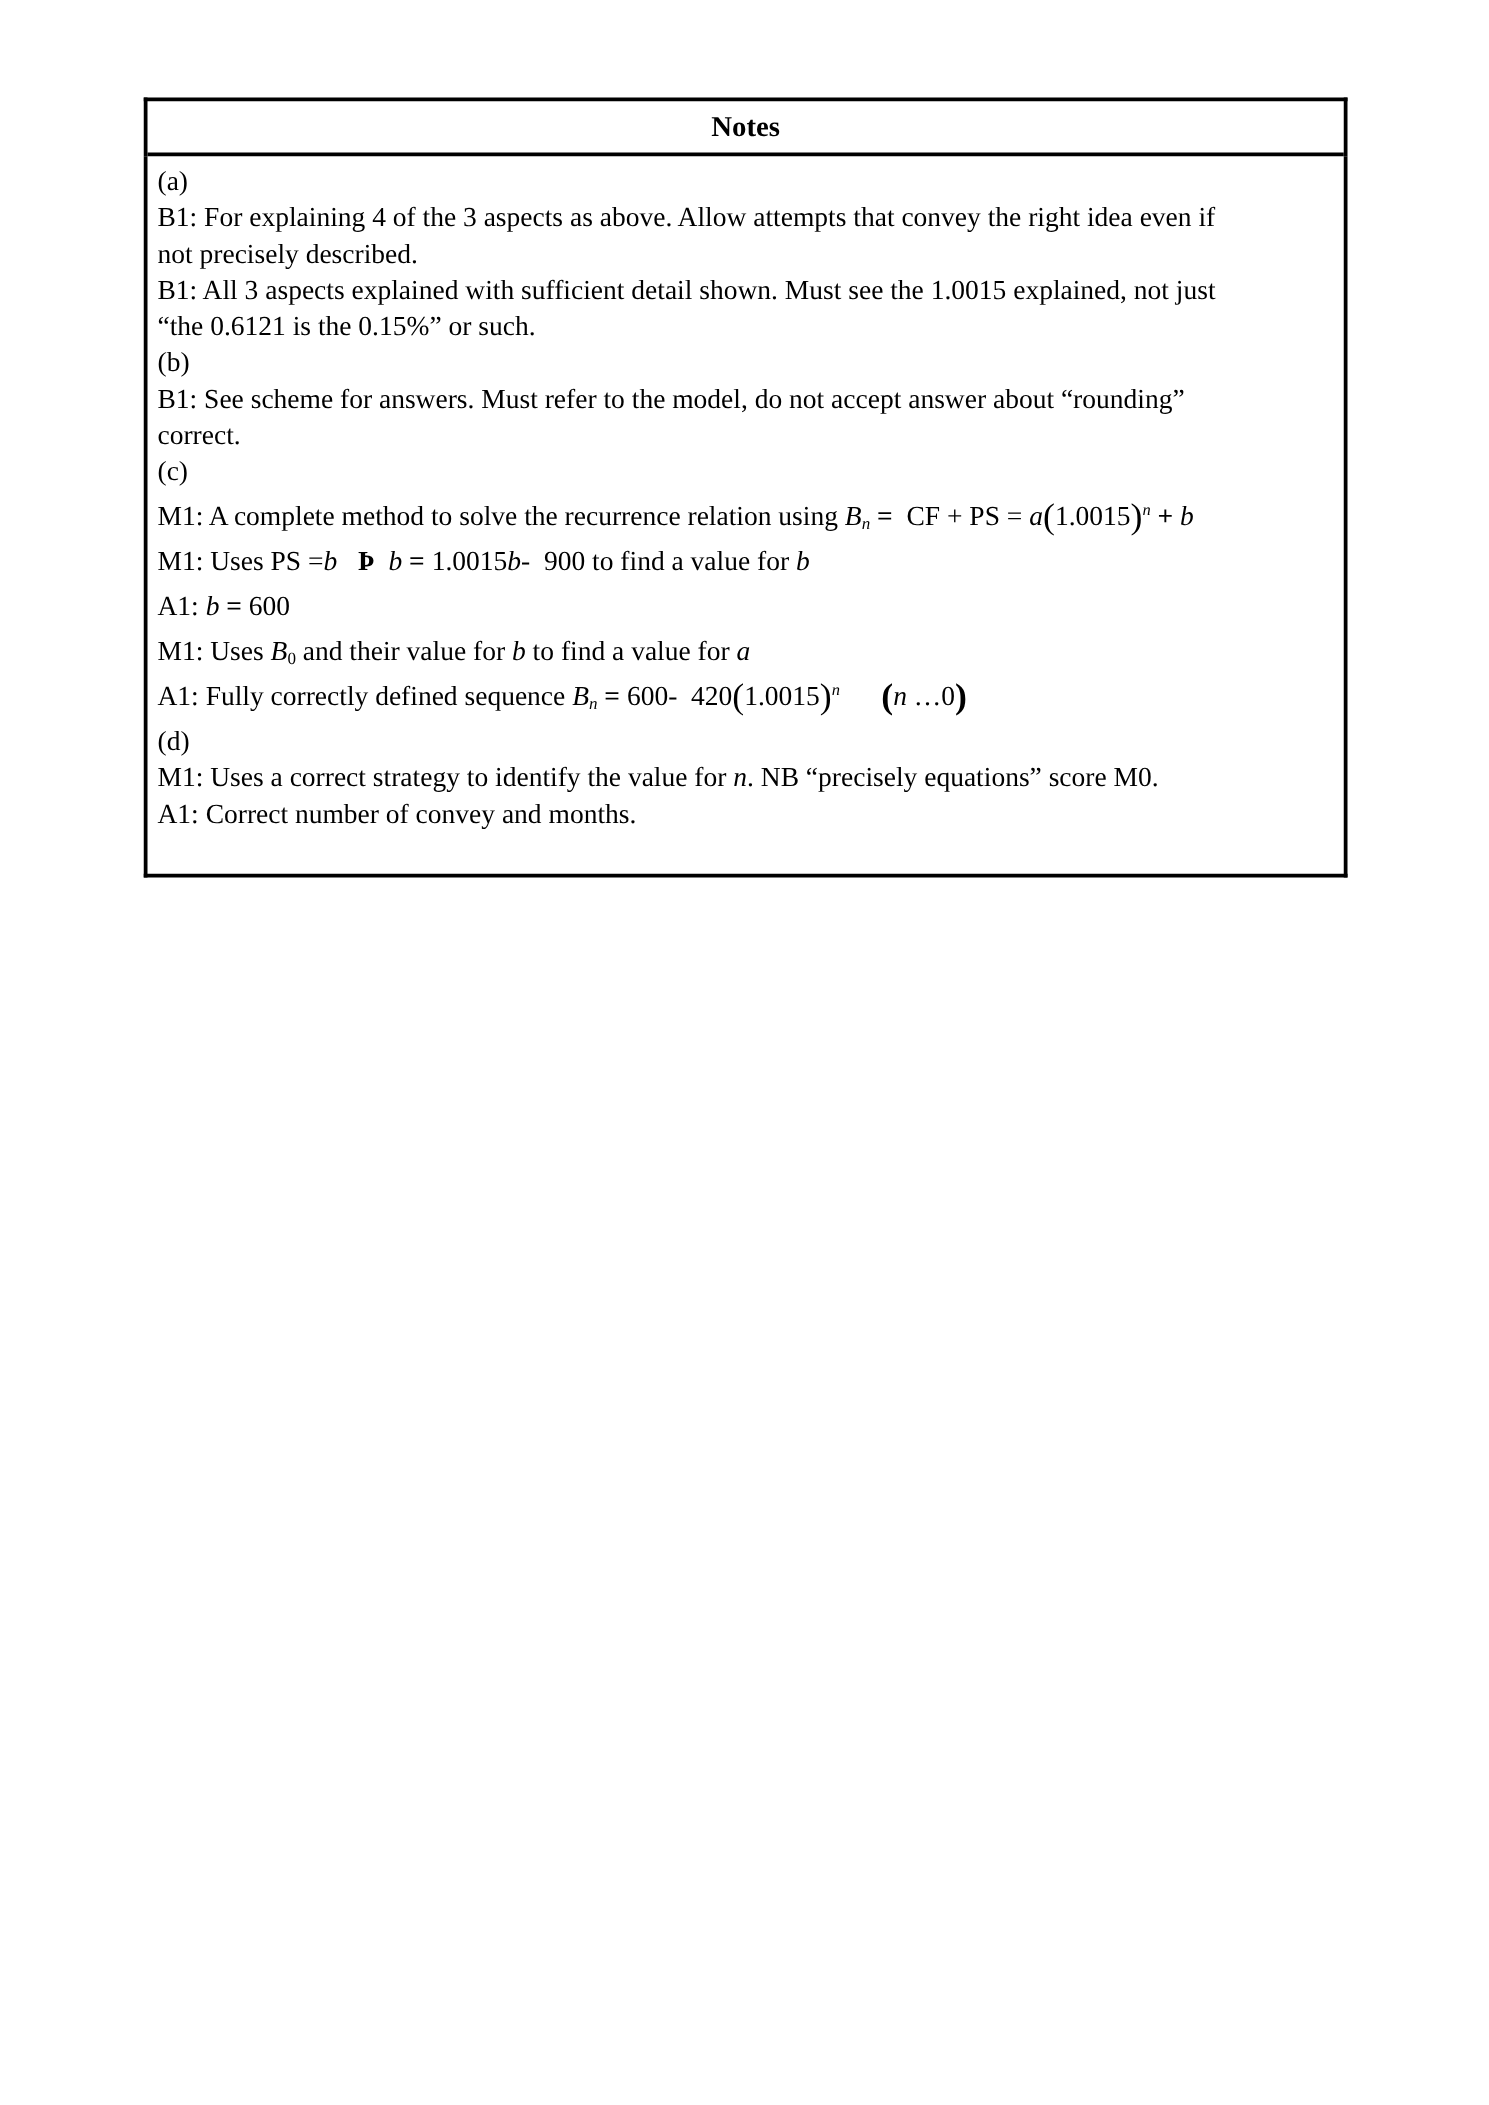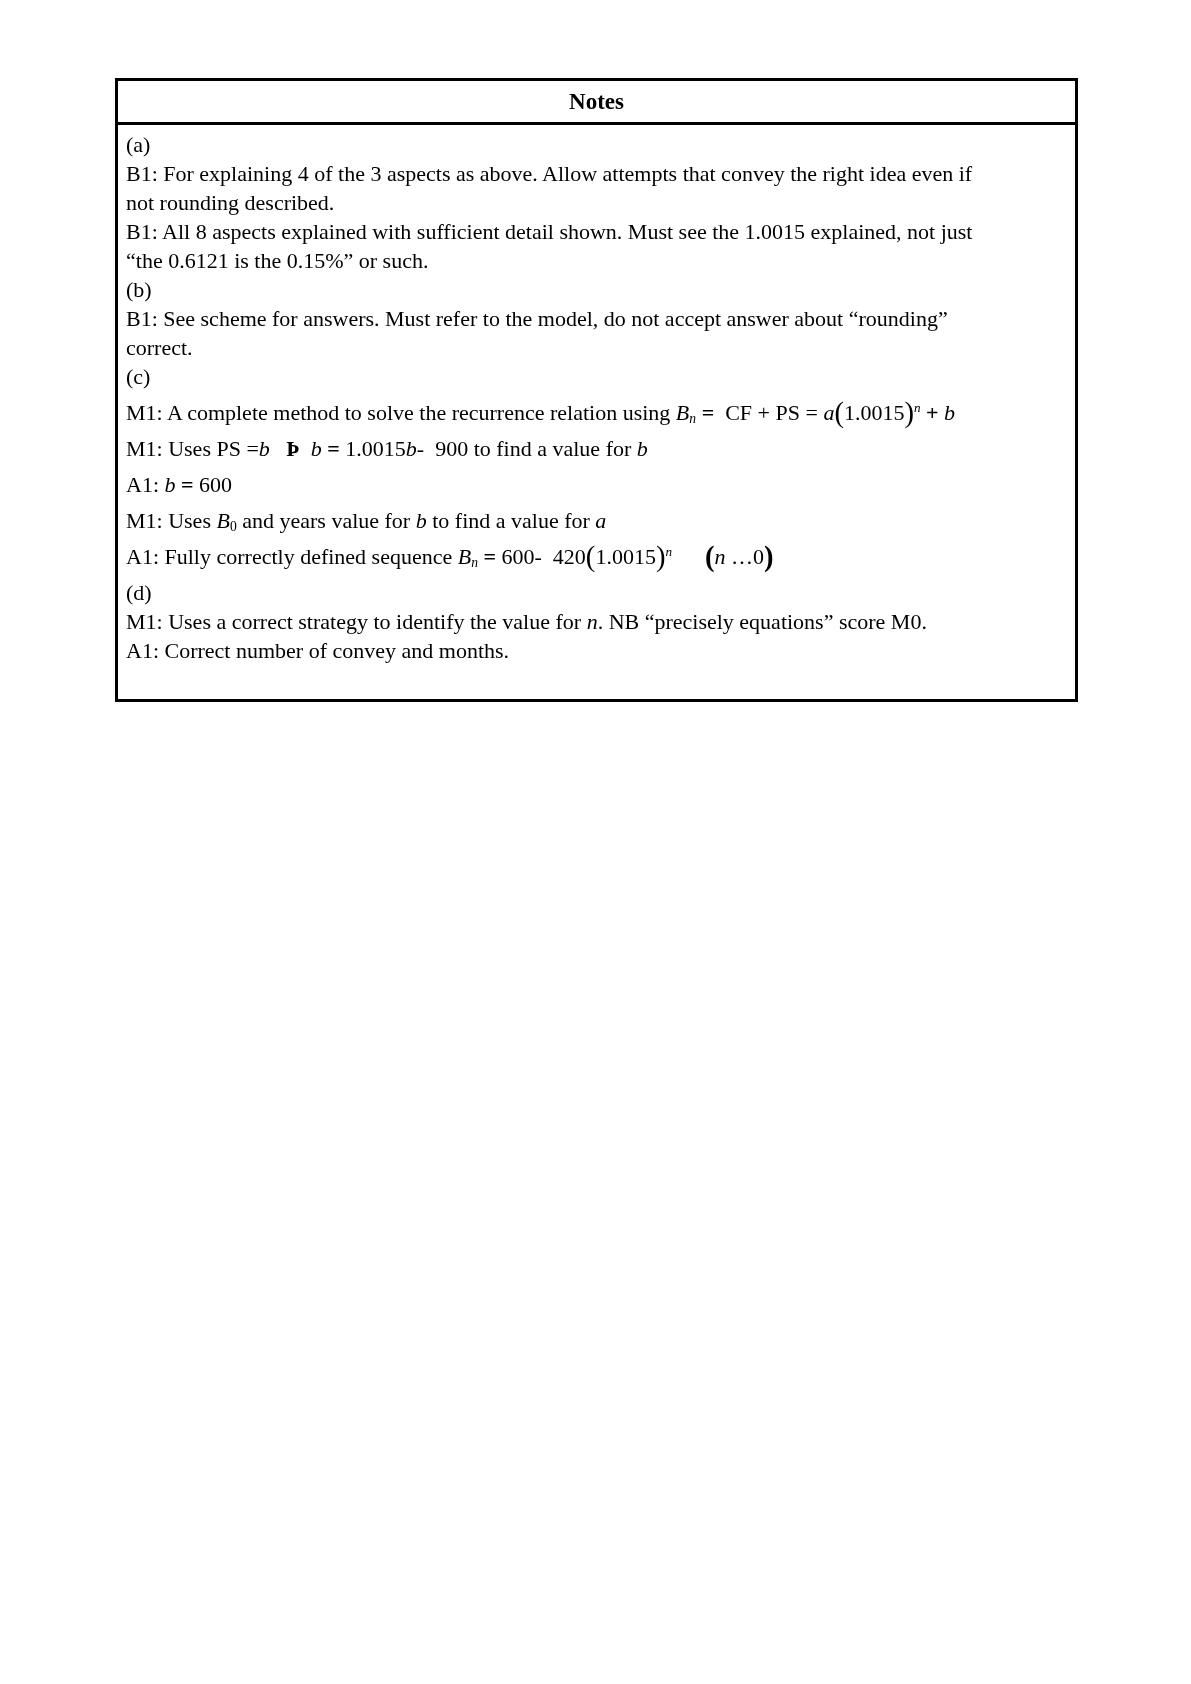--- a/index.html
+++ b/index.html
@@ -58,29 +58,29 @@
   <table class="notes-table">
     <thead>
       <tr>
         <th>Notes</th>
       </tr>
     </thead>
     <tbody>
       <tr>
         <td id="notes-body-cell">
             <p class="tline plain"><span class="run">(a)</span></p>
-            <p class="tline plain"><span class="run">B1: For explaining 4 of the 3 aspects as above. Allow attempts that convey the right idea even if</span><br><span class="run">not rounding described.</span></p>
-            <p class="tline plain"><span class="run">B1: All 8 aspects explained with sufficient detail shown. Must see the 1.0015 explained, not just</span><br><span class="run">“the 0.6121 is the 0.15%” or such.</span></p>
+            <p class="tline plain"><span class="run">B1: For explaining 4 of the 3 aspects as above. Allow attempts that convey the right idea even if</span><br><span class="run">not precisely described.</span></p>
+            <p class="tline plain"><span class="run">B1: All 3 aspects explained with sufficient detail shown. Must see the 1.0015 explained, not just</span><br><span class="run">“the 0.6121 is the 0.15%” or such.</span></p>
             <p class="tline plain"><span class="run">(b)</span></p>
             <p class="tline plain"><span class="run">B1: See scheme for answers. Must refer to the model, do not accept answer about “rounding”</span><br><span class="run">correct.</span></p>
             <p class="tline plain"><span class="run">(c)</span></p>
             <p class="tline math"><span class="run">M1: A complete method to solve the recurrence relation using </span><span class="run i">B</span><span class="run i sub">n</span><span class="run"> </span><span class="run b">=</span><span class="run">&nbsp; CF + PS = </span><span class="run i">a</span><span class="run bp">(</span><span class="run">1.0015</span><span class="run bp">)</span><span class="run i sup">n</span><span class="run"> </span><span class="run b">+</span><span class="run"> </span><span class="run i">b</span></p>
             <p class="tline math"><span class="run">M1: Uses </span><span class="run">PS =</span><span class="run i">b</span><span class="run">&nbsp;&nbsp;&nbsp;</span><span class="run b">Þ</span><span class="run">&nbsp;&nbsp;</span><span class="run i">b</span><span class="run"> </span><span class="run b">=</span><span class="run"> 1.0015</span><span class="run i">b</span><span class="run">-&nbsp; 900 </span><span class="run">to find a value for </span><span class="run i">b</span></p>
             <p class="tline math"><span class="run">A1: </span><span class="run i">b</span><span class="run"> </span><span class="run b">=</span><span class="run">&nbsp;600</span></p>
-            <p class="tline math"><span class="run">M1: Uses </span><span class="run i">B</span><span class="run sub">0</span><span class="run"> and years value for </span><span class="run i">b</span><span class="run"> to find a value for </span><span class="run i">a</span></p>
+            <p class="tline math"><span class="run">M1: Uses </span><span class="run i">B</span><span class="run sub">0</span><span class="run"> and their value for </span><span class="run i">b</span><span class="run"> to find a value for </span><span class="run i">a</span></p>
             <p class="tline math"><span class="run">A1: Fully correctly defined sequence </span><span class="run i">B</span><span class="run i sub">n</span><span class="run"> </span><span class="run b">=</span><span class="run"> 600-&nbsp; 420</span><span class="run bp">(</span><span class="run">1.0015</span><span class="run bp">)</span><span class="run i sup">n</span><span class="run">&nbsp;&nbsp;&nbsp;&nbsp;&nbsp;&nbsp;</span><span class="run bp b">(</span><span class="run i">n</span><span class="run"> …0</span><span class="run bp b">)</span></p>
             <p class="tline plain"><span class="run">(d)</span></p>
             <p class="tline plain"><span class="run">M1: Uses a correct strategy to identify the value for </span><span class="run i">n</span><span class="run">. NB “precisely equations” score M0.</span></p>
             <p class="tline plain"><span class="run">A1: Correct number of convey and months.</span></p>
           </td>
       </tr>
     </tbody>
   </table>
 </div>
 

